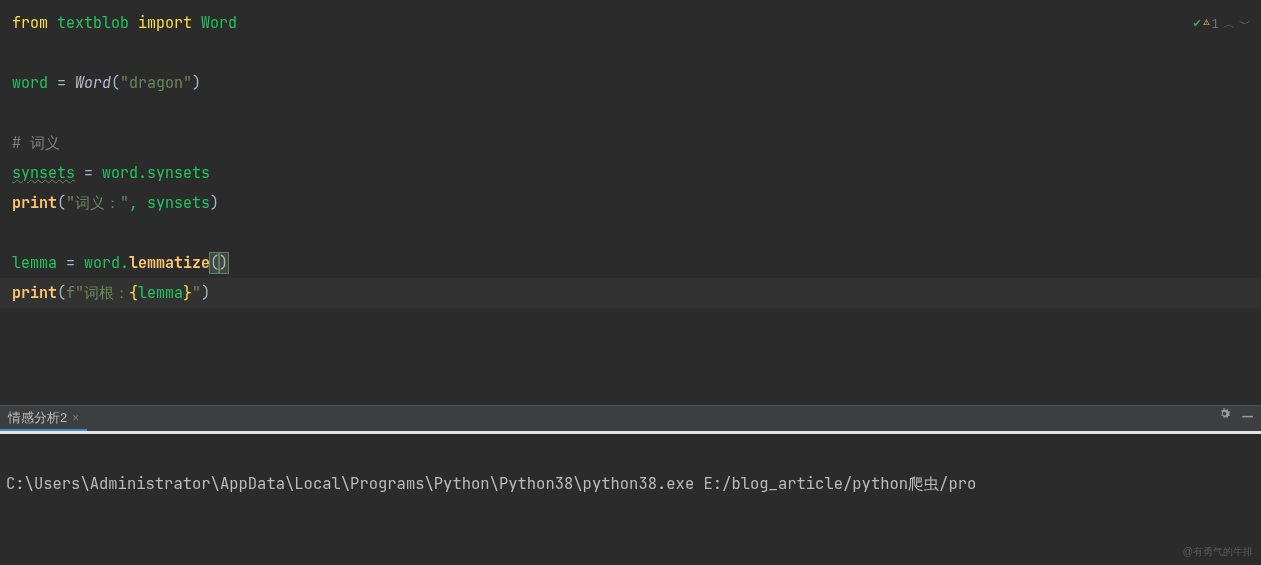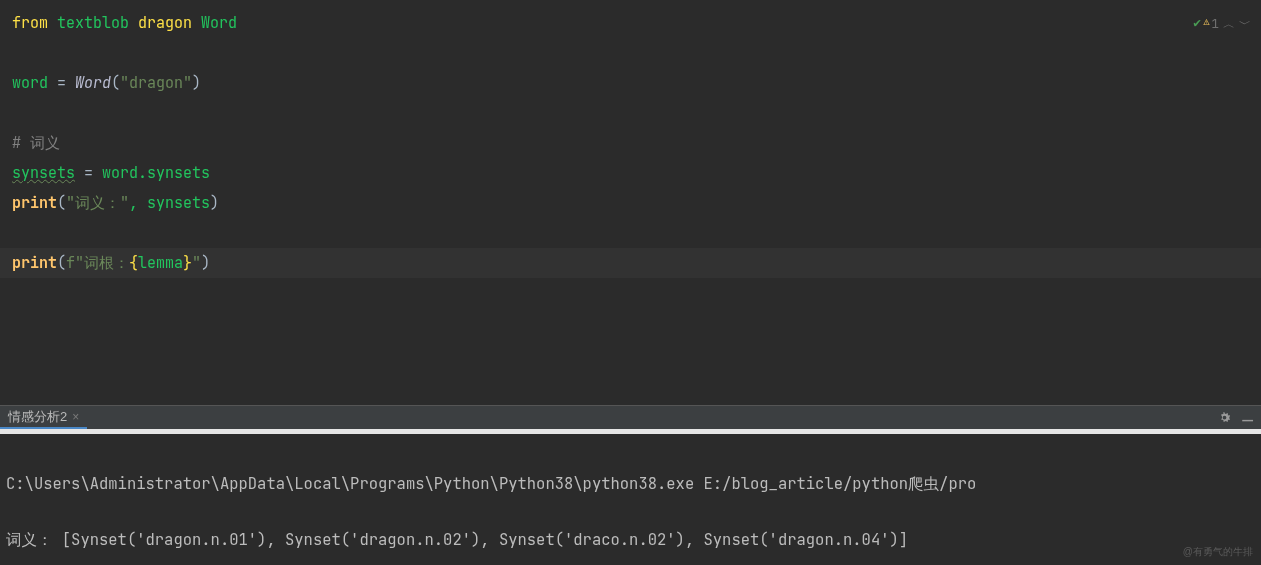--- a/index.html
+++ b/index.html
@@ -53,25 +53,25 @@
   .chevron { color: #6e6e6e; font-size:12px; }
 
   .terminal-panel {
     border-top: 1px solid #555;
     background: #2b2b2b;
   }
   .tab-bar {
     height: 28px;
     background: #3c3f41;
     display: flex;
-    align-items: flex-end;
+    align-items: flex-start;
     font-size: 13px;
     color: #bbbbbb;
     position: relative;
-    border-bottom: 5px solid #e5e5e5;
+    border-bottom: 3px solid #e5e5e5;
   }
   .tab {
     padding: 0 8px;
     height: 100%;
     display: flex;
     align-items: center;
     gap: 5px;
     background: #3c3f41;
     border-bottom: 2px solid #4a88c7;
     font-family: "Microsoft YaHei", sans-serif;
@@ -109,28 +109,29 @@
 <body>
 
 <div class="editor">
   <div class="gutter-icons">
     <span class="check-icon">✔<span class="yellow-tick">⚠</span></span>
     <span>1</span>
     <span class="chevron">︿</span>
     <span class="chevron">﹀</span>
   </div>
 
-  <div class="code-line"><span class="kw">from</span> <span class="identifier">textblob</span> <span class="kw">dragon</span> <span class="identifier">Word</span></div>
+  <div class="code-line"><span class="kw">from</span> <span class="identifier">textblob</span> <span class="kw">import</span> <span class="identifier">Word</span></div>
   <div class="code-line">&nbsp;</div>
   <div class="code-line"><span class="identifier">word</span><span> = </span><span class="callable">Word</span><span class="paren">(</span><span class="string">"dragon"</span><span class="paren">)</span></div>
   <div class="code-line">&nbsp;</div>
   <div class="code-line"><span class="comment"># 词义</span></div>
   <div class="code-line"><span class="identifier wavy">synsets</span><span> = </span><span class="identifier">word.</span><span class="identifier">synsets</span></div>
   <div class="code-line"><span class="func">print</span><span class="paren">(</span><span class="string">"词义："</span><span class="identifier">, </span><span class="identifier">synsets</span><span class="paren">)</span></div>
   <div class="code-line">&nbsp;</div>
+  <div class="code-line"><span class="identifier">lemma</span><span> = </span><span class="identifier">word.</span><span class="func">lemmatize</span><span class="paren caretbox">(</span><span class="paren caretbox">)</span></div>
   <div class="code-line highlight-line"><span class="func">print</span><span class="paren">(</span><span class="string">f</span><span class="string">"词根：</span><span class="kw">{</span><span class="identifier">lemma</span><span class="kw">}</span><span class="string">"</span><span class="paren">)</span></div>
   <div class="code-line">&nbsp;</div>
 </div>
 
 <div class="terminal-panel">
   <div class="tab-bar">
     <div class="tab">
       <span>情感分析2</span>
       <span class="close-x">×</span>
     </div>
@@ -138,18 +139,17 @@
       <span>
         <svg width="15" height="15" viewBox="0 0 24 24" fill="#9a9a9a">
             <path d="M19.4 13l.6-1-.6-1 1.5-1.2-1-1.7-1.9.5-.8-.8.5-1.9-1.7-1-1.2 1.5-1-.3-1 .3L11.6 3l-1.7 1 .5 1.9-.8.8-1.9-.5-1 1.7L8.2 11l-.3 1 .3 1-1.5 1.2 1 1.7 1.9-.5.8.8-.5 1.9 1.7 1 1.2-1.5 1 .3 1-.3 1.2 1.5 1.7-1-.5-1.9.8-.8 1.9.5 1-1.7L19.4 13zM12 15a3 3 0 110-6 3 3 0 010 6z"></path>
           </svg>
       </span>
       <span style="font-size:18px; line-height:10px;">—</span>
     </div>
   </div>
   <div class="console">
 <div>C:\Users\Administrator\AppData\Local\Programs\Python\Python38\python38.exe E:/blog_article/python爬虫/pro</div>
-<div>词义： [Synset('dragon.n.01'), Synset('dragon.n.02'), Synset('draco.n.02'), Synset('dragon.n.04')]</div>
 
   </div>
 </div>
 
 <div class="watermark">@有勇气的牛排</div>
 
 </body></html>

